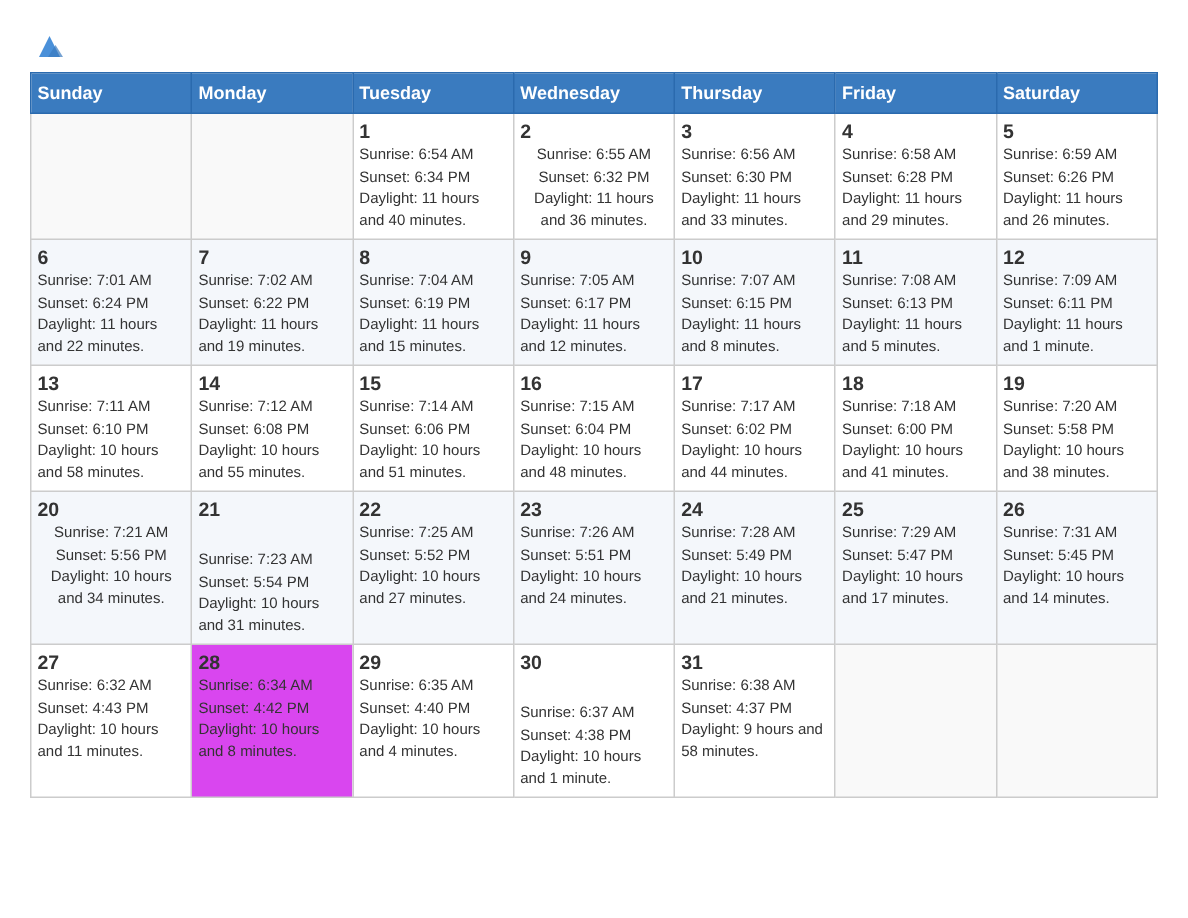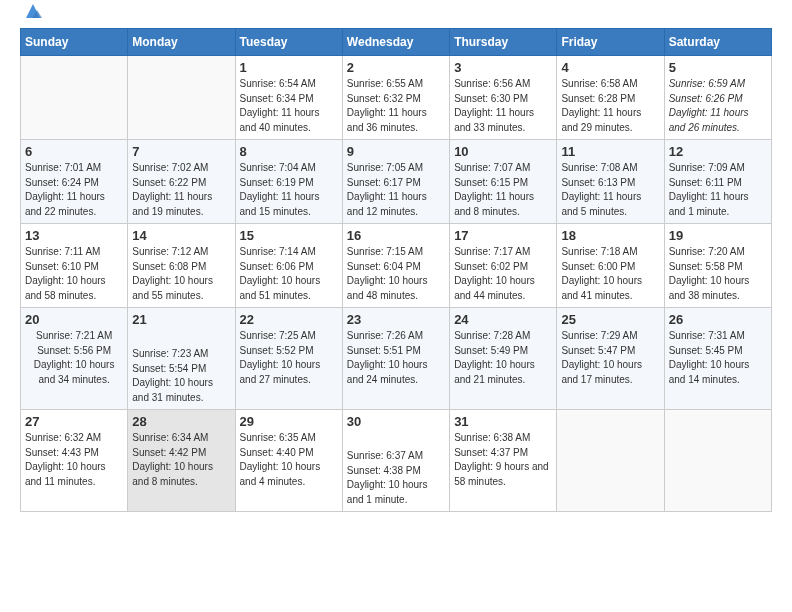--- a/index.html
+++ b/index.html
@@ -4,21 +4,21 @@
   <style>
     * { box-sizing: border-box; margin: 0; padding: 0; }
     body {
       font-family: Arial, sans-serif;
       background: #fff;
       width: 792px;
       min-height: 612px;
     }
     .page {
       width: 792px;
-      padding: 4px 20px 20px 20px;
+      padding: 24px 20px 20px 20px;
     }
     .header {
       display: flex;
       align-items: flex-start;
       justify-content: space-between;
       margin-bottom: 10px;
     }
     .logo {
       display: flex;
       align-items: center;
@@ -132,39 +132,39 @@
           <td class="empty-cell" style="background: rgb(255, 255, 255);"></td>
           <td class="empty-cell" style="background: rgb(255, 255, 255);"></td>
           <td style="background: rgb(255, 255, 255);">
             <span class="day-number">1</span>
             <div class="day-info" style="white-space: pre-line;">Sunrise: 6:54 AM
 Sunset: 6:34 PM
 Daylight: 11 hours and 40 minutes.</div>
           </td>
           <td style="background: rgb(255, 255, 255);">
             <span class="day-number">2</span>
-            <div class="day-info" style="white-space: pre-line;">Sunrise: 6:55 AM
+            <div class="day-info" style="white-space: pre-line; text-align: center;">Sunrise: 6:55 AM
 Sunset: 6:32 PM
 Daylight: 11 hours and 36 minutes.</div>
           </td>
           <td style="background: rgb(255, 255, 255);">
             <span class="day-number">3</span>
             <div class="day-info" style="white-space: pre-line;">Sunrise: 6:56 AM
 Sunset: 6:30 PM
 Daylight: 11 hours and 33 minutes.</div>
           </td>
           <td style="background: rgb(255, 255, 255);">
             <span class="day-number">4</span>
             <div class="day-info" style="white-space: pre-line;">Sunrise: 6:58 AM
 Sunset: 6:28 PM
 Daylight: 11 hours and 29 minutes.</div>
           </td>
           <td style="background: rgb(255, 255, 255);">
             <span class="day-number">5</span>
-            <div class="day-info" style="white-space: pre-line; font-style: italic;">Sunrise: 6:59 AM
+            <div class="day-info" style="white-space: pre-line;">Sunrise: 6:59 AM
 Sunset: 6:26 PM
 Daylight: 11 hours and 26 minutes.</div>
           </td>
         </tr>
         <tr>
           <td style="background: rgb(244, 247, 251);">
             <span class="day-number">6</span>
             <div class="day-info" style="white-space: pre-line;">Sunrise: 7:01 AM
 Sunset: 6:24 PM
 Daylight: 11 hours and 22 minutes.</div>
@@ -294,21 +294,21 @@
 Daylight: 10 hours and 14 minutes.</div>
           </td>
         </tr>
         <tr>
           <td style="background: rgb(255, 255, 255);">
             <span class="day-number">27</span>
             <div class="day-info" style="white-space: pre-line;">Sunrise: 6:32 AM
 Sunset: 4:43 PM
 Daylight: 10 hours and 11 minutes.</div>
           </td>
-          <td style="background: #e5e5e5;">
+          <td style="background: #d946ef;">
             <span class="day-number">28</span>
             <div class="day-info" style="white-space: pre-line;">Sunrise: 6:34 AM
 Sunset: 4:42 PM
 Daylight: 10 hours and 8 minutes.</div>
           </td>
           <td style="background: rgb(255, 255, 255); margin-left: 32px;">
             <span class="day-number">29</span>
             <div class="day-info" style="white-space: pre-line;">Sunrise: 6:35 AM
 Sunset: 4:40 PM
 Daylight: 10 hours and 4 minutes.</div>

